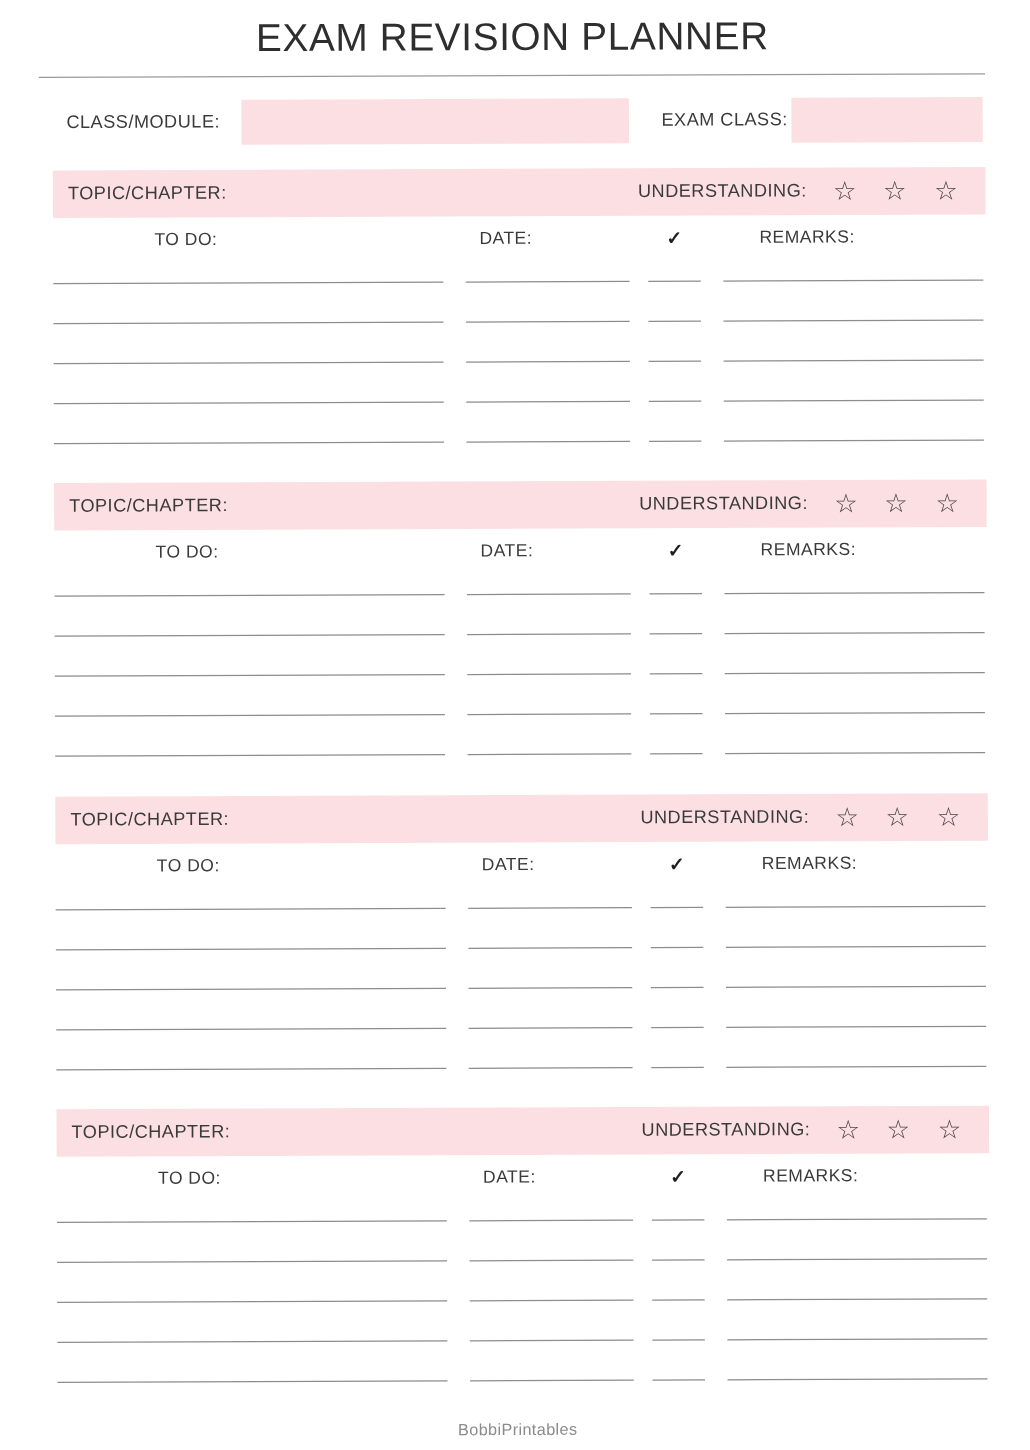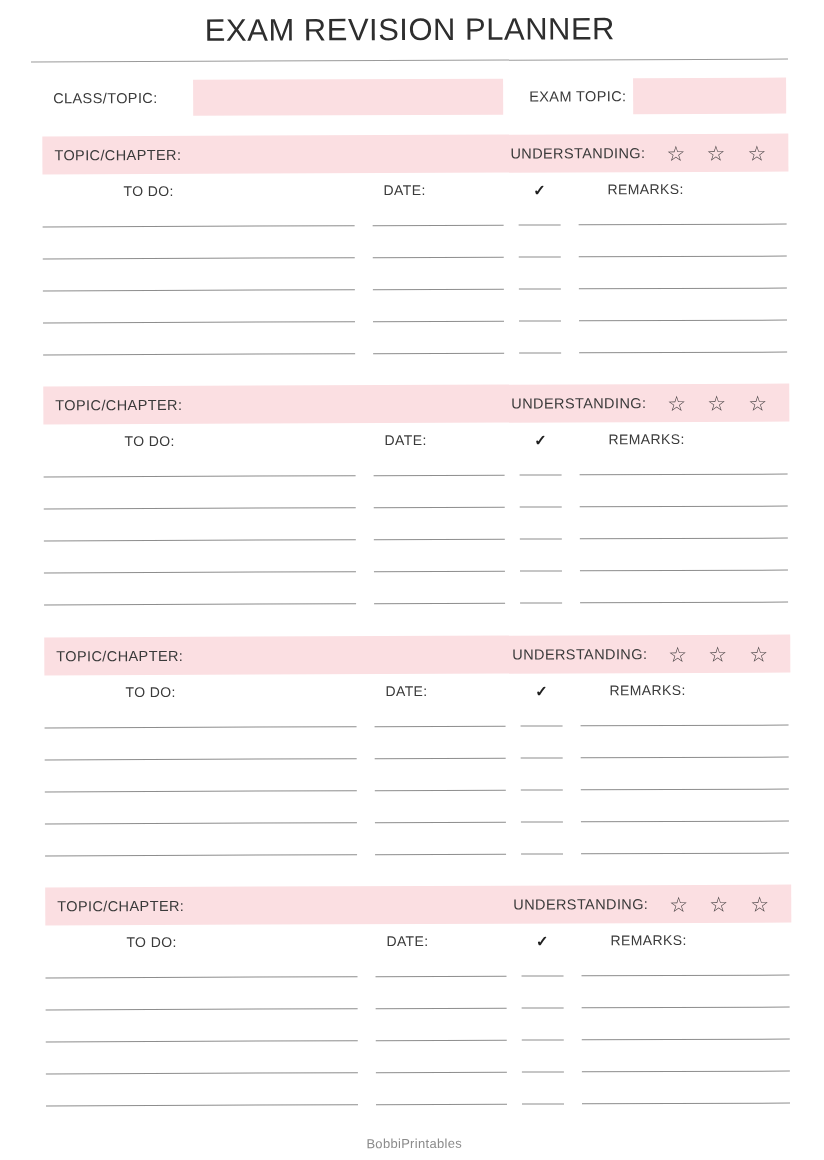--- a/index.html
+++ b/index.html
@@ -144,24 +144,24 @@
 </style>
 </head>
 <body>
 
 <div class="page">
   <div class="tilt">
 
     <div class="title">EXAM REVISION PLANNER</div>
     <div class="title-rule"></div>
 
-    <div class="info-label" id="class-label">CLASS/TOPIC:</div>
+    <div class="info-label" id="class-label">CLASS/MODULE:</div>
     <div class="info-box" id="class-box"></div>
 
-    <div class="info-label" id="examdate-label">EXAM TOPIC:</div>
+    <div class="info-label" id="examdate-label">EXAM CLASS:</div>
     <div class="info-box" id="examdate-box"></div>
 
     <div id="sections-host">
         <div class="section" style="top: 0px;">
           <div class="topic-bar" style="top: 135px;"></div>
           <div class="topic-label" style="top: 146px;">TOPIC/CHAPTER:</div>
           <div style="position: absolute; left: 190px; top: 141px; width: 310px; height: 26px;"></div>
           <div class="understanding-label" style="top: 146px;">UNDERSTANDING:</div>
           <div class="star" style="left: 668px; top: 144px;">☆</div>
           <div class="star" style="left: 708px; top: 144px;">☆</div>

